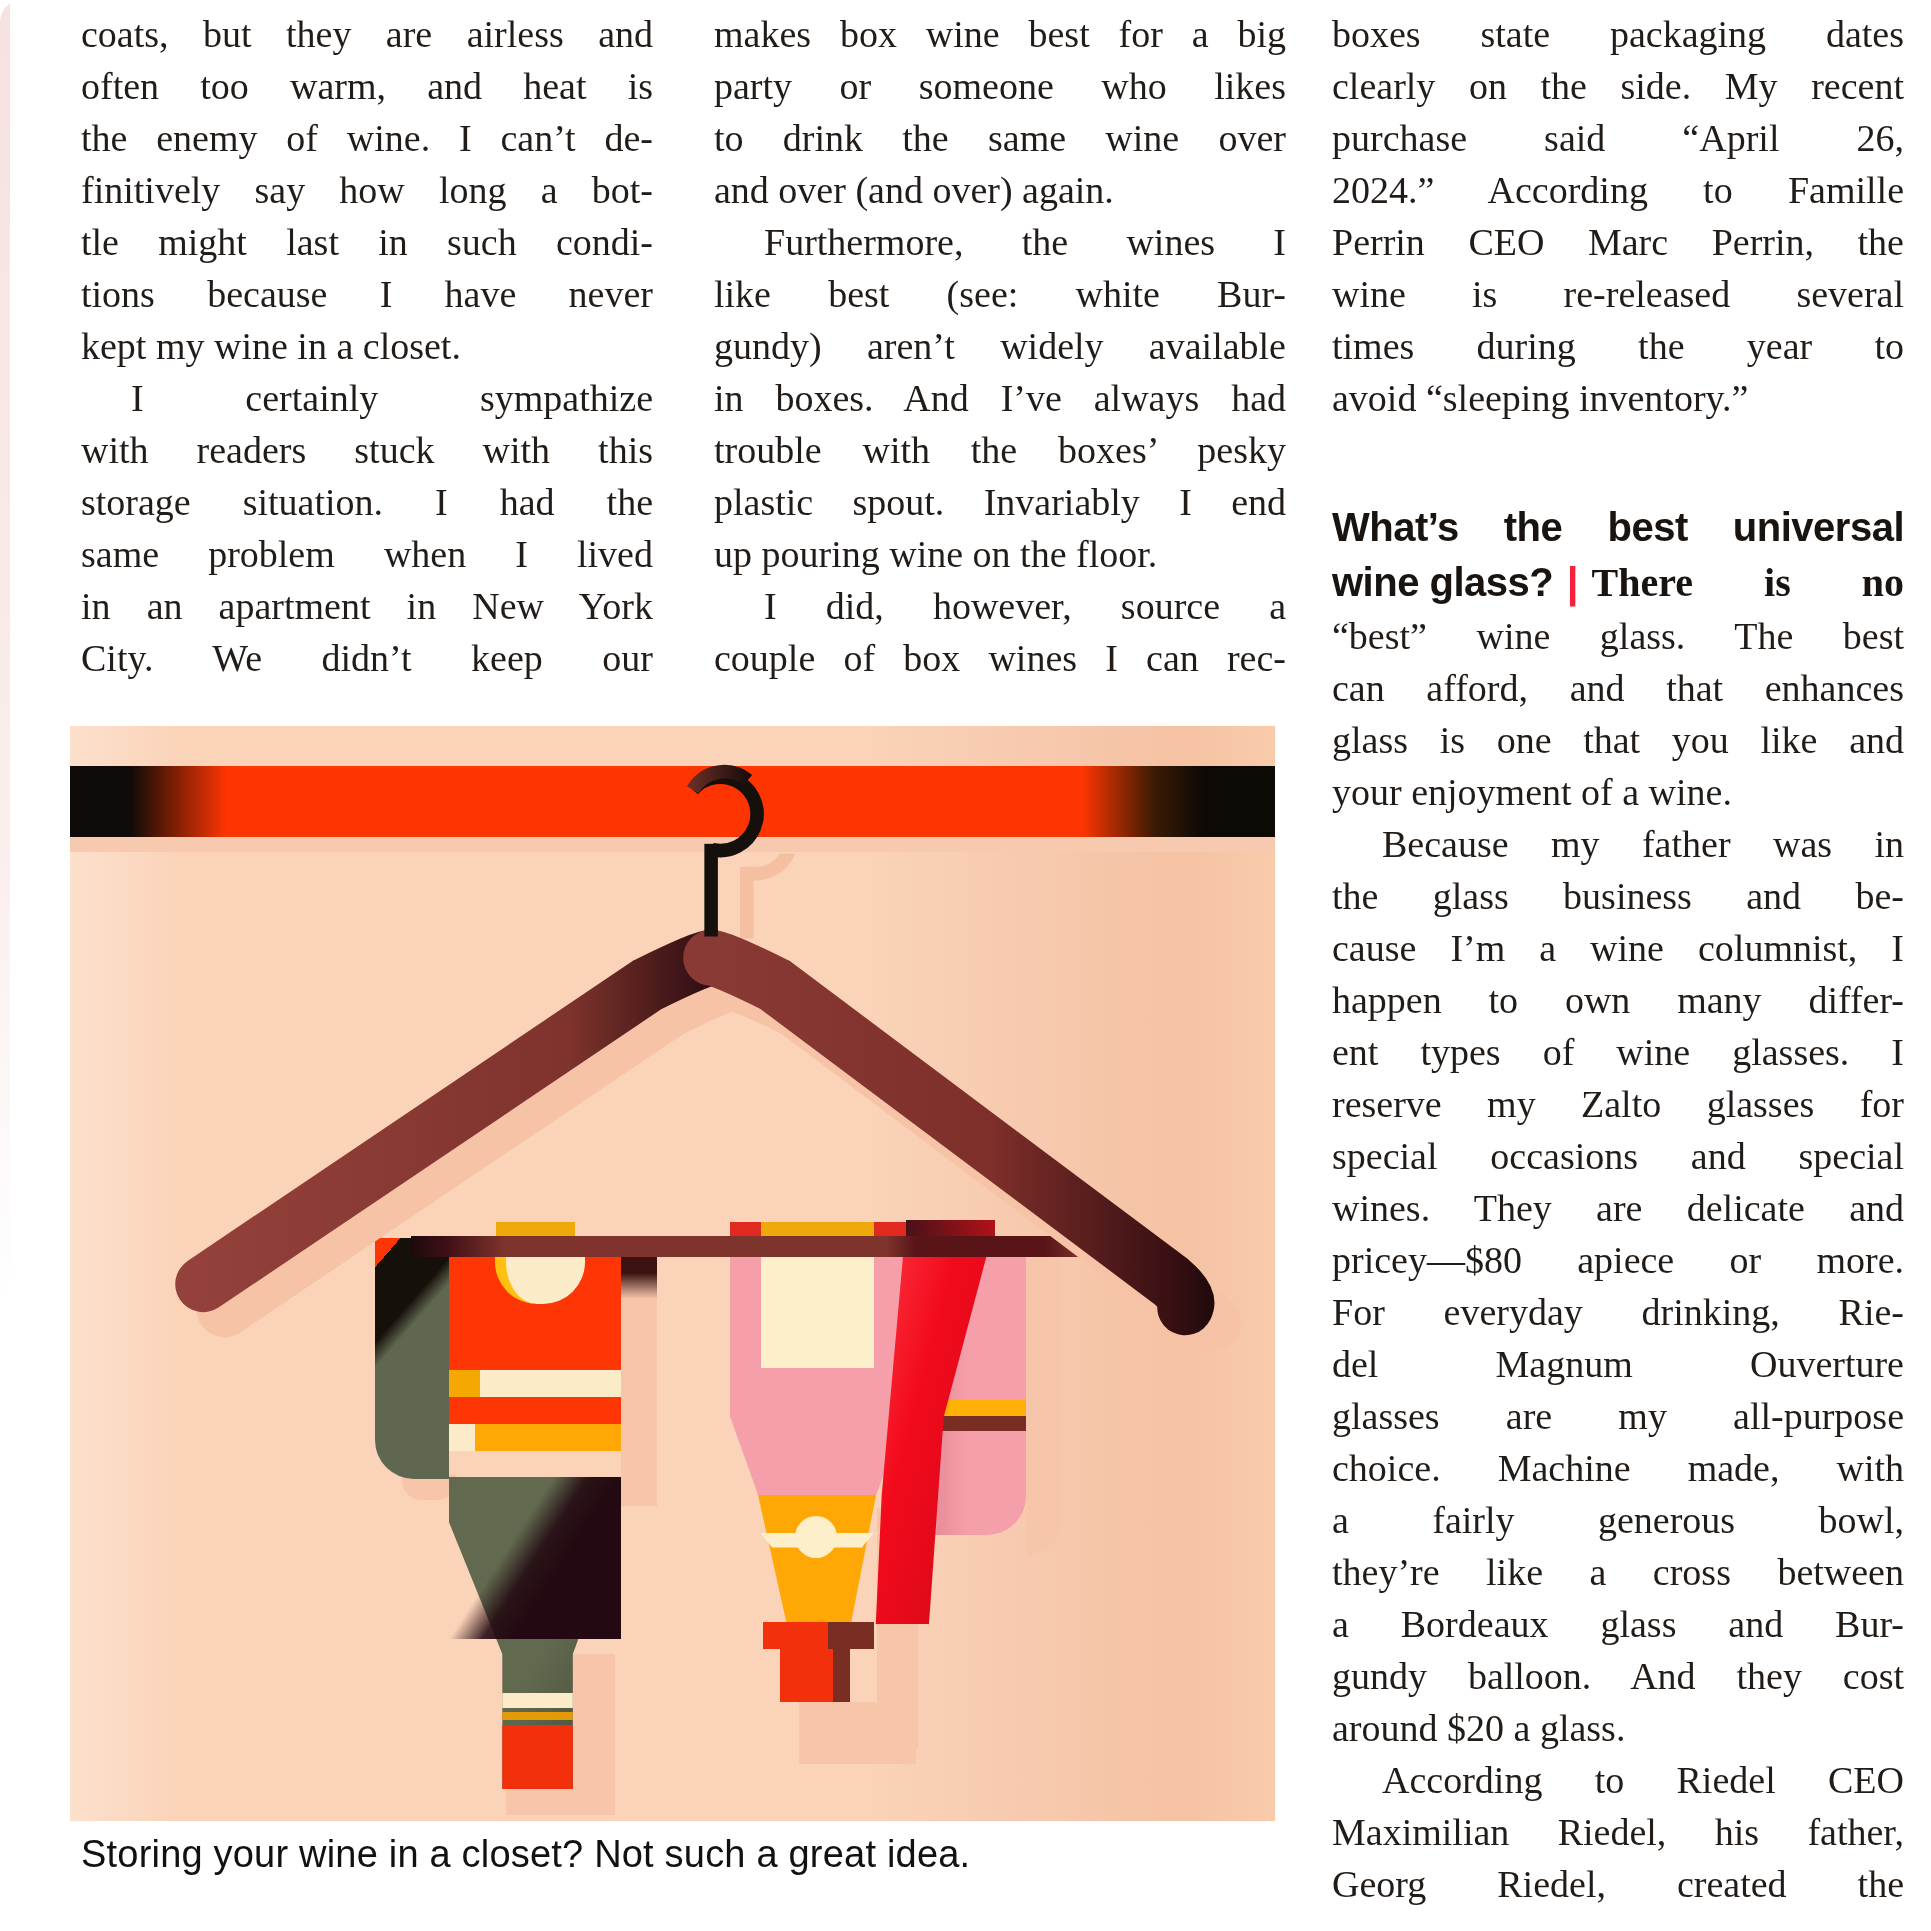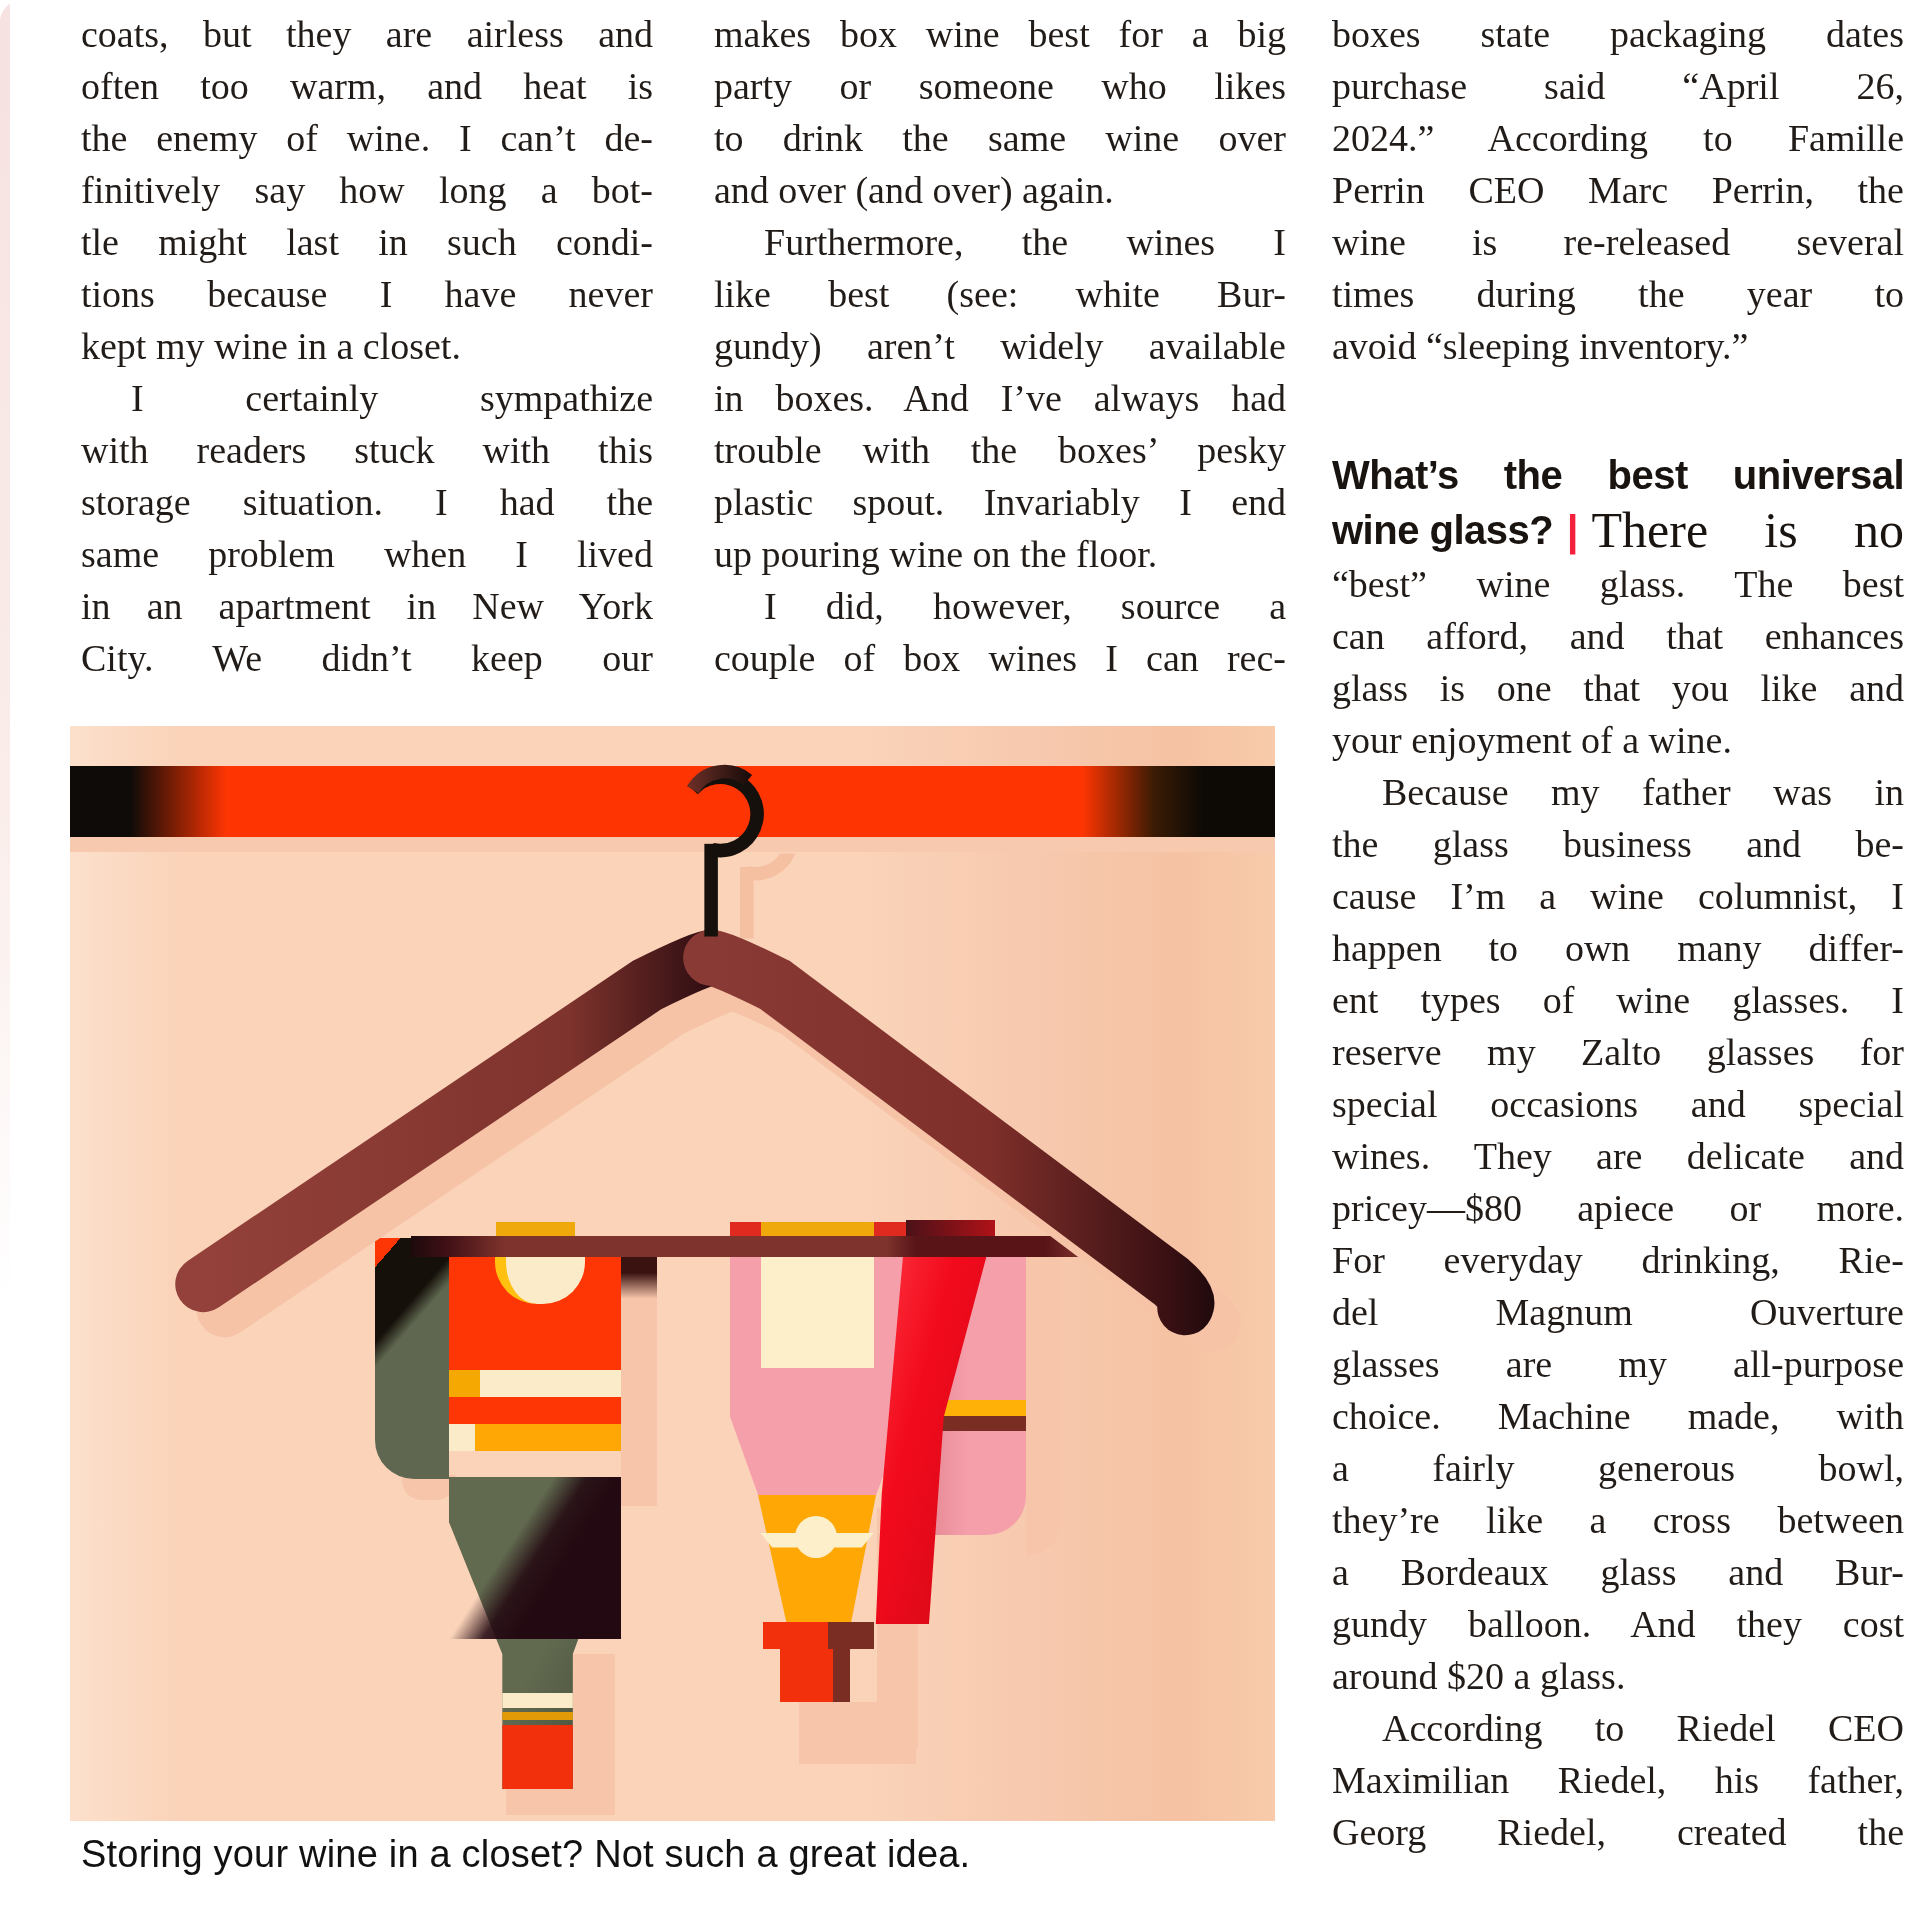--- a/index.html
+++ b/index.html
@@ -12,22 +12,22 @@
   #col3{left:1332px;width:572px;}
   .tline{text-align:justify;text-align-last:left;height:52px;overflow:hidden;}
   .tline.jst{text-align-last:justify;}
   .tline.ind{padding-left:50px;}
   
   #question{margin-top:76px;font-family:"Liberation Sans",sans-serif;font-weight:700;
             font-size:40px;line-height:55px;letter-spacing:-0.5px;color:var(--heading_color,#191410);}
   #question .qline1{text-align:justify;text-align-last:justify;height:55px;overflow:hidden;}
   #question .qline2{display:flex;align-items:flex-end;height:55px;overflow:hidden;}
   .qsep{color:var(--red_bar,#f5203b);font-weight:700;margin:0 13.5px;font-size:42px;}
-  .lead{flex:1;font-family:"Liberation Serif",serif;font-weight:400;letter-spacing:0;
-        font-size:50px;text-align:justify;text-align-last:justify;}
+  .lead{flex:1;font-family:"Liberation Serif",serif;font-weight:700;letter-spacing:0;
+        font-size:40px;text-align:justify;text-align-last:justify;}
   
   #edge-strip{position:absolute;left:0;top:0;width:9.7px;height:1448px;
     background:linear-gradient(180deg,var(--edge_pink,#f6e2e0) 0%,#faedea 55%,rgba(250,237,234,0) 90%);}
   
   #illo{position:absolute;left:70px;top:726px;width:1205px;height:1095px;overflow:hidden;
         background:linear-gradient(90deg,#fce0cc 0%,var(--peach_bg,#fad3b9) 9%,var(--peach_bg,#fad3b9) 66%,#f7c9ae 80%,#f5c2a3 92%,#f8cbab 100%);}
   #illo *{position:absolute;}
   #rod{left:0;top:40px;width:100%;height:71px;
     background:linear-gradient(90deg,#0e0b08 0%,#0e0b08 5%,var(--rod_orange,#fe3502) 13%,var(--rod_orange,#fe3502) 84%,#3a1b04 90%,#0d0a06 94%,#0d0a06 100%);}
   #rod-shadow{left:0;top:111px;width:100%;height:14.5px;background:#f7c9ae;}
@@ -122,20 +122,21 @@
       <div class="tline jst">trouble with the boxes’ pesky</div>
       <div class="tline jst">plastic spout. Invariably I end</div>
       <div class="tline">up pouring wine on the floor.</div>
       <div class="tline jst ind">I did, however, source a</div>
       <div class="tline jst">couple of box wines I can rec-</div>
     </div>
 
   <div id="col3" class="col">
     <div>
         <div class="tline jst">boxes state packaging dates</div>
+        <div class="tline jst">clearly on the side. My recent</div>
         <div class="tline jst">purchase said “April 26,</div>
         <div class="tline jst">2024.” According to Famille</div>
         <div class="tline jst">Perrin CEO Marc Perrin, the</div>
         <div class="tline jst">wine is re-released several</div>
         <div class="tline jst">times during the year to</div>
         <div class="tline">avoid “sleeping inventory.”</div>
       </div>
     <div id="question">
       <div class="qline1">What’s the best universal</div>
       <div class="qline2">

